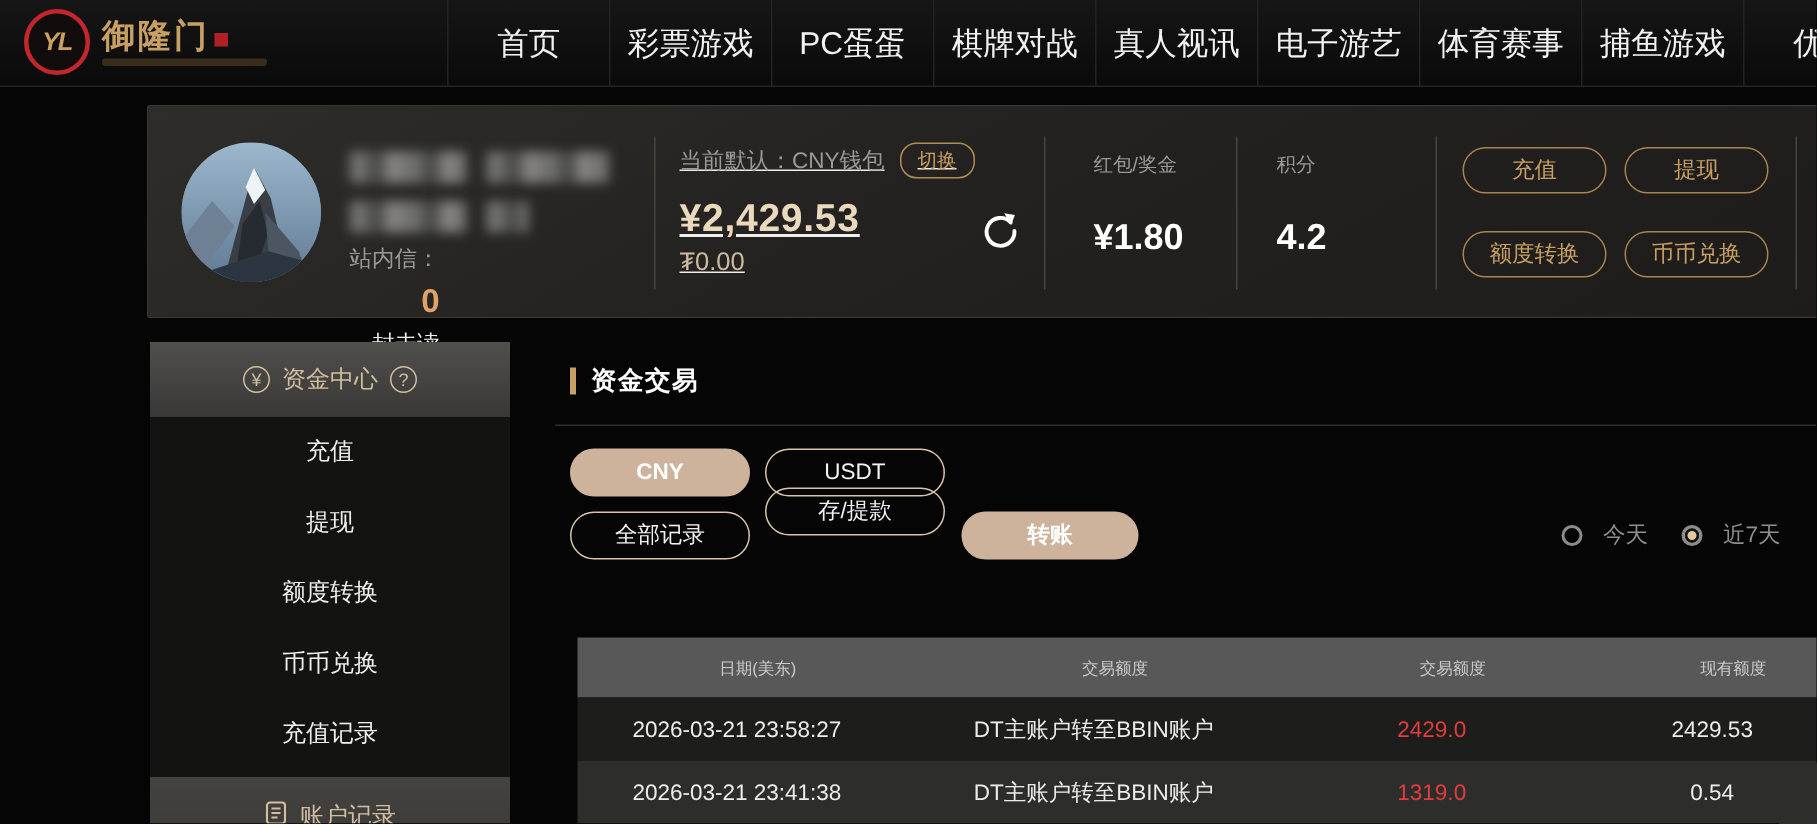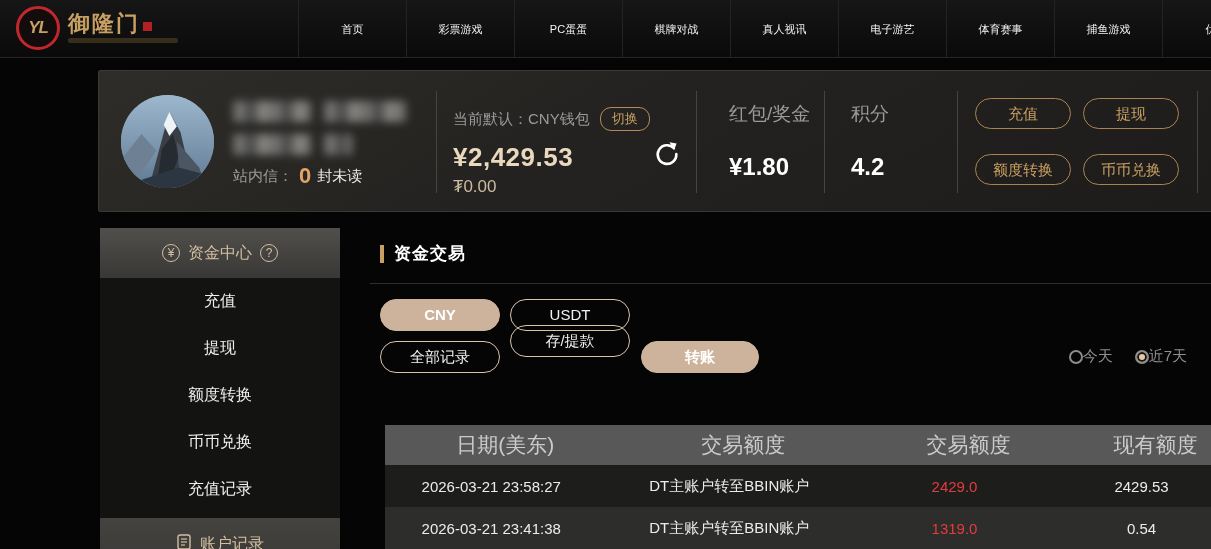--- a/index.html
+++ b/index.html
@@ -24,56 +24,56 @@
     color:#c9a063; font-weight:bold; font-style:italic; font-size:17px;
     letter-spacing:-1px;
   }
   .logo-textcol { display:flex; flex-direction:column; }
   .logo-name { color:#c9a063; font-size:22px; font-weight:bold; letter-spacing:2px; line-height:22px; }
   .logo-seal { display:inline-block; width:9px; height:9px; background:#b12025; margin-left:3px; }
   .logo-tagline { margin-top:3px; width:110px; height:5px; background:#5a4a28; opacity:.55; border-radius:2px; }
   .nav-items { position:absolute; left:298px; top:0; height:58px; display:flex; }
   .nav-item {
     width:108px; height:58px; display:flex; align-items:center; justify-content:center;
-    color:#f2f2f2; font-size:11px; border-left:1px solid #232323; cursor:pointer;
+    color:#f2f2f2; font-size:21px; border-left:1px solid #232323; cursor:pointer;
     flex:0 0 108px;
   }
   
   .user-panel {
     position:absolute; left:98px; top:70px; width:1126px; height:142px;
     background:linear-gradient(150deg,#2e2d29 0%,#232220 45%,#1d1c1a 100%);
     border:1px solid #3a3936; border-radius:2px;
   }
   .avatar {
     position:absolute; left:22px; top:24px; width:93px; height:93px;
     border-radius:50%; overflow:hidden; background:#7f98ad;
   }
   .redacted-row { position:absolute; display:flex; gap:13px; filter:blur(4px); opacity:.85; }
   .redacted-seg {
     height:21px; border-radius:2px;
     background:repeating-linear-gradient(90deg,#7d7d7d 0 12px,#565656 12px 24px,#93908c 24px 36px);
   }
-  .inbox-line { position:absolute; left:134px; top:92px; display:flex; align-items:center; gap:6px; }
+  .inbox-line { position:absolute; left:134px; top:92px; display:flex; align-items:flex-end; gap:6px;flex-direction:column; }
   .inbox-label { color:#9a9a9a; font-size:15px; }
   .inbox-count { color:#dfa267; font-size:22px; font-weight:bold; }
   .inbox-suffix { color:#ededed; font-size:15px; }
   .vdiv { position:absolute; top:20px; width:1px; height:102px; background:#46443f; }
-  .wallet { position:absolute; left:354px; top:36px; }
+  .wallet { position:absolute; left:354px; top:24px;text-decoration:underline; }
   .wallet-row1 { display:flex; align-items:center; gap:10px; }
   .wallet-default { color:#9a9a9a; font-size:15px; }
   .switch-btn {
     border:1px solid #b08d57; color:#c9a063; font-size:13px;
     border-radius:11px; padding:2px 11px; background:transparent; cursor:pointer;
     font-family:"Liberation Sans", sans-serif;
   }
   .wallet-balance { margin-top:11px; color:#ead9bd; font-size:26px; font-weight:600; letter-spacing:.5px; }
   .wallet-sub { margin-top:4px; color:#cdbb9f; font-size:17px; }
   .refresh-btn { position:absolute; left:552px; top:68px; width:32px; height:32px; cursor:pointer; background:transparent; border:none; }
   .stat { position:absolute; top:30px; }
-  .stat-label { color:#9a9a9a; font-size:19px;text-align:center; }
+  .stat-label { color:#9a9a9a; font-size:13px; }
   .stat-value { margin-top:26px; color:#ffffff; font-size:24px; font-weight:bold; }
   .panel-actions {
     position:absolute; left:876px; top:27px; width:206px;
     display:flex; flex-wrap:wrap; gap:25px 12px;
   }
   .gold-pill {
     width:96px; height:31px; border-radius:16px;
     border:1px solid #a8854f; color:#c9a063; font-size:15px;
     background:transparent; cursor:pointer; line-height:29px; text-align:center;
     font-family:"Liberation Sans", sans-serif;
@@ -108,28 +108,28 @@
   .main-title { color:#ffffff; font-size:17px; font-weight:bold; letter-spacing:1px; }
   .main-divider { position:absolute; left:0; top:55px; width:841px; height:1px; background:#2e2e2e; }
   .pill {
     position:absolute; width:120px; height:32px; border-radius:16px;
     font-size:15px; text-align:center; line-height:30px; cursor:pointer;
     border:1px solid #d8c5a8; color:#f2f2f2; background:transparent;
     font-family:"Liberation Sans", sans-serif;
   }
   .pill.active { background:#cdb39c; border-color:#cdb39c; color:#ffffff; font-weight:bold; }
   .radio-group { position:absolute; right:24px; top:119px; display:flex; gap:22px; align-items:center; }
-  .radio { display:flex; align-items:center; gap:0; cursor:pointer; color:#8f8f8f; font-size:15px; }
+  .radio { display:flex; align-items:center; gap:14px; cursor:pointer; color:#8f8f8f; font-size:15px; }
   .radio-dot { width:14px; height:14px; border-radius:50%; border:2px solid #8c8c8c; background:transparent; }
   .radio-dot.selected { background:#e7c9a0; box-shadow:inset 0 0 0 2px #161616; }
   
   .table { position:absolute; left:15px; top:197px; width:850px; }
   .t-row { display:grid; grid-template-columns:25% 31% 22% 22%; }
   .t-head { background:#595859; height:40px; }
-  .t-head .t-cell { color:#cbcbcb; font-size:21px;padding-left:28px; }
+  .t-head .t-cell { color:#cbcbcb; font-size:11px;padding-left:28px; }
   .t-cell { display:flex; align-items:center; justify-content:center; font-size:15px; color:#ececec; }
   .t-body-row { height:42px; }
   .t-body-row.odd { background:#1d1d1c; }
   .t-body-row.even { background:#2d2d2c; }
   .amount-red { color:#e23c3c; }
 </style>
 </head>
 <body>
 
 <div class="navbar">

